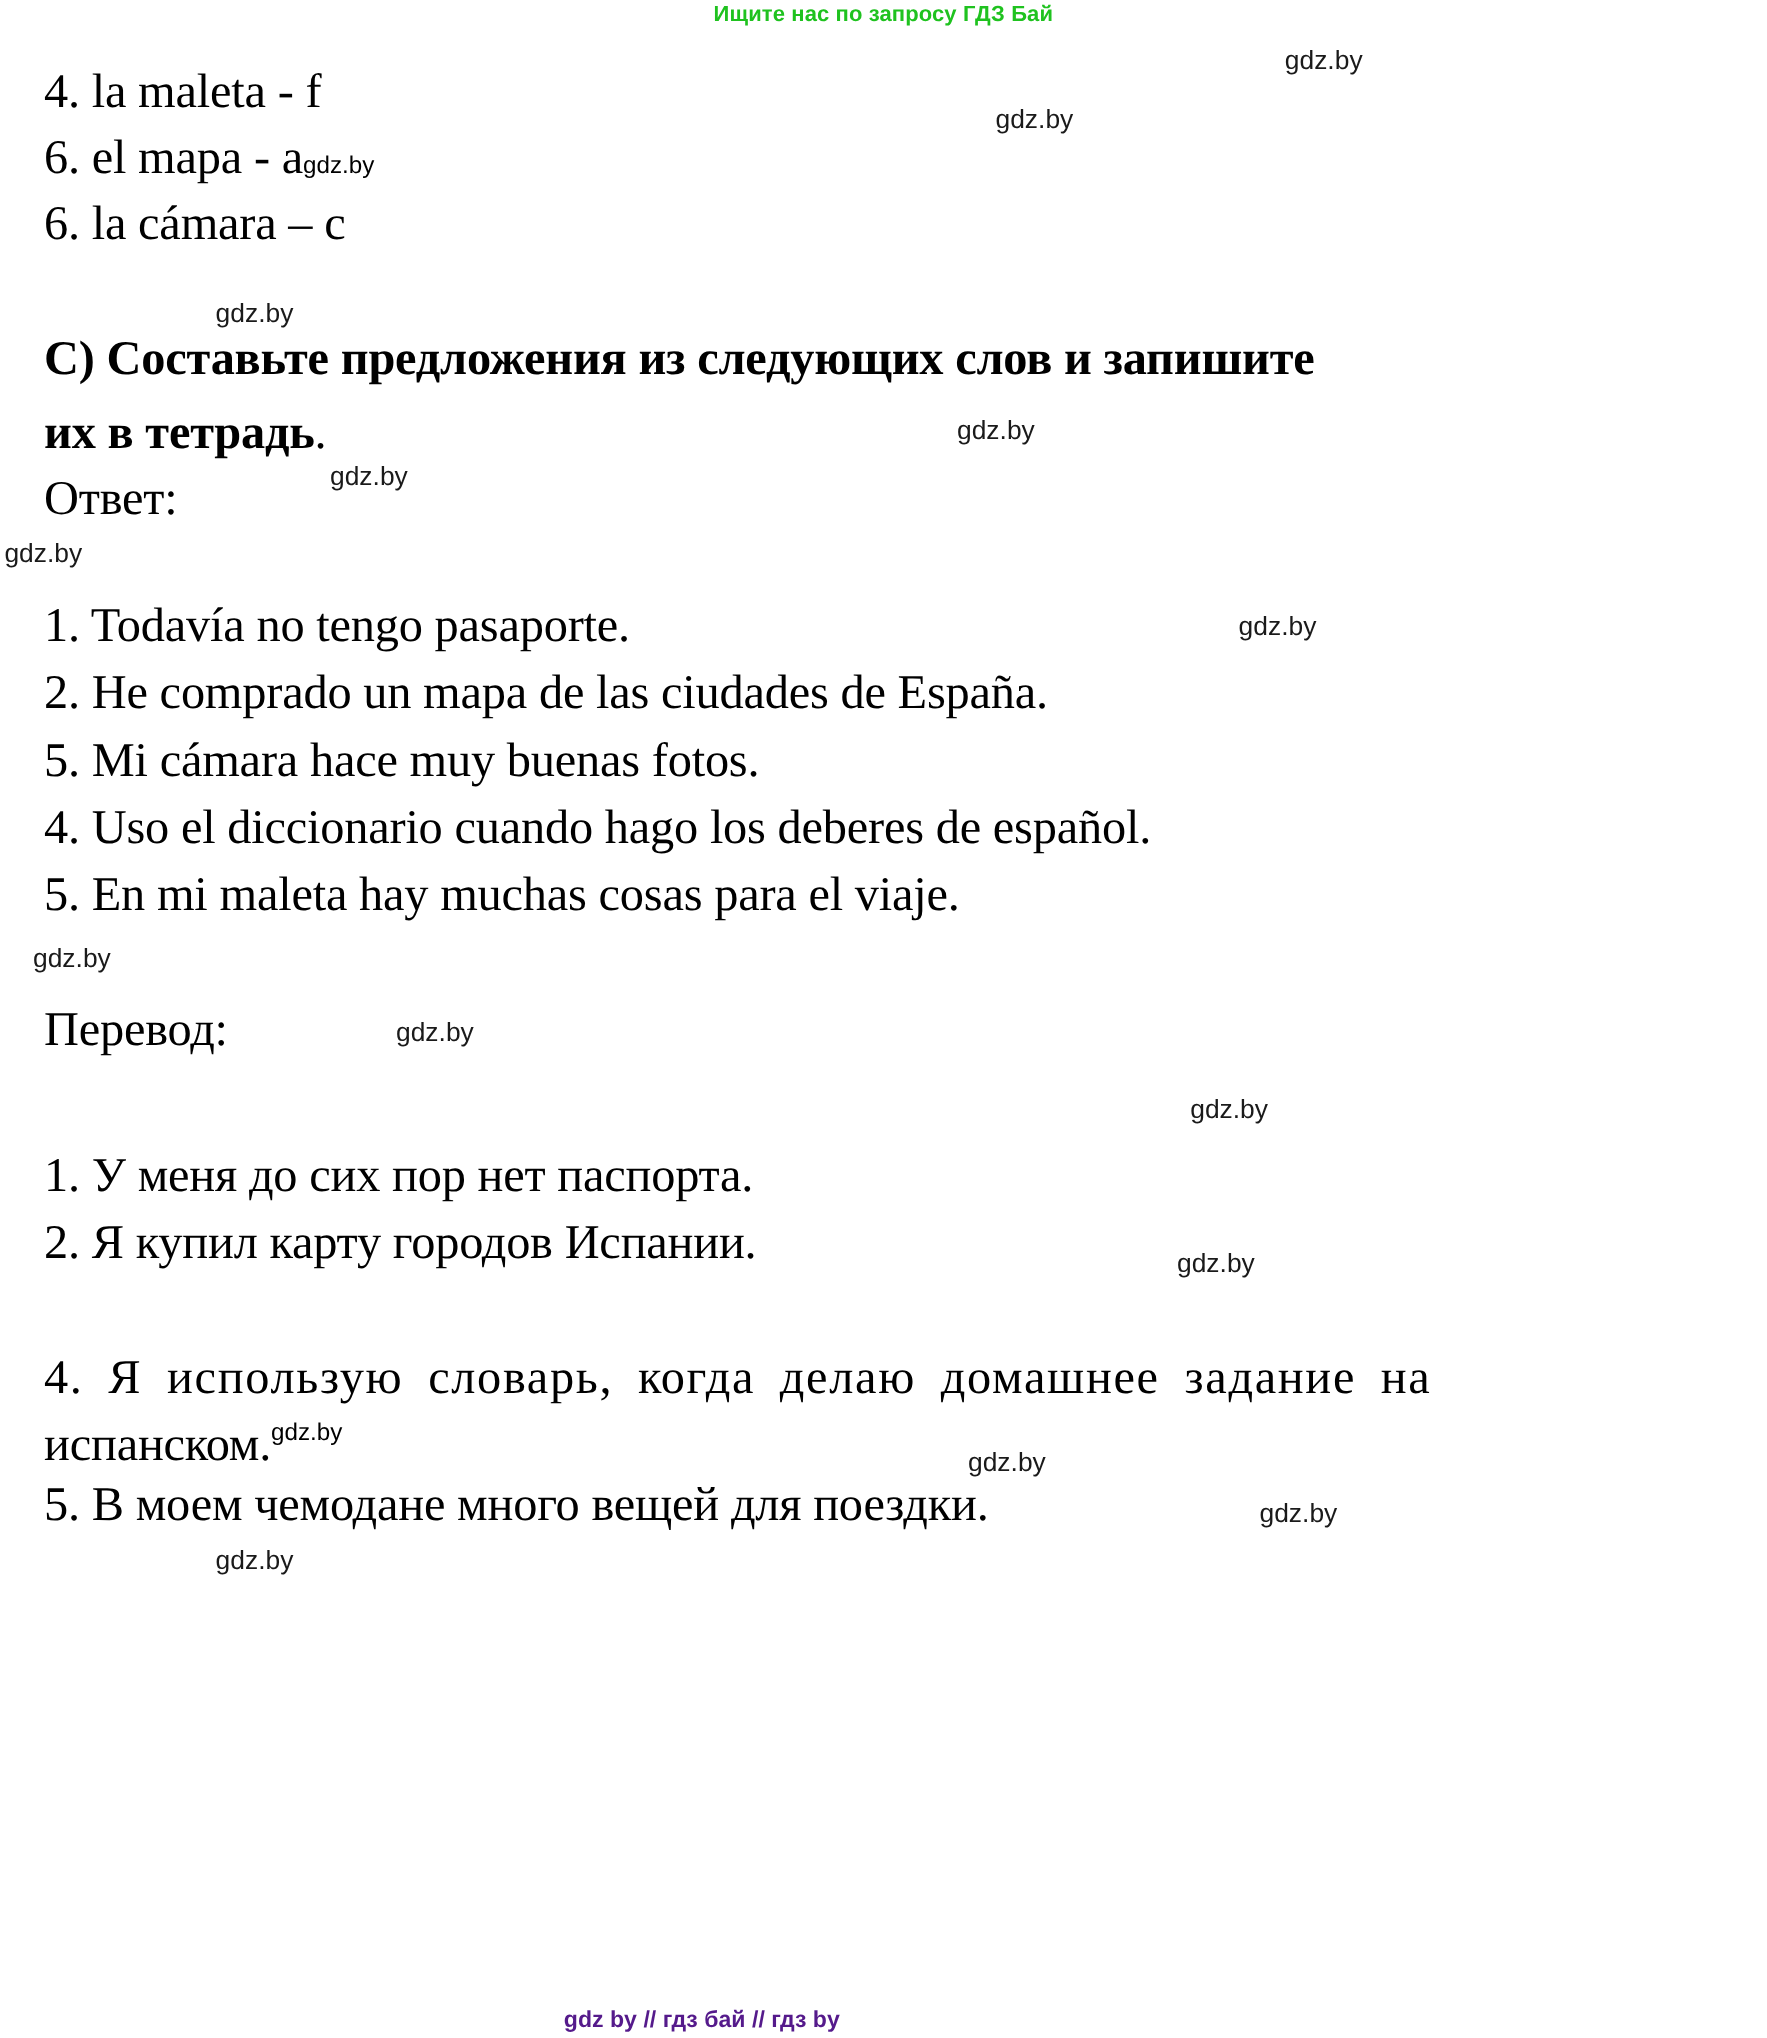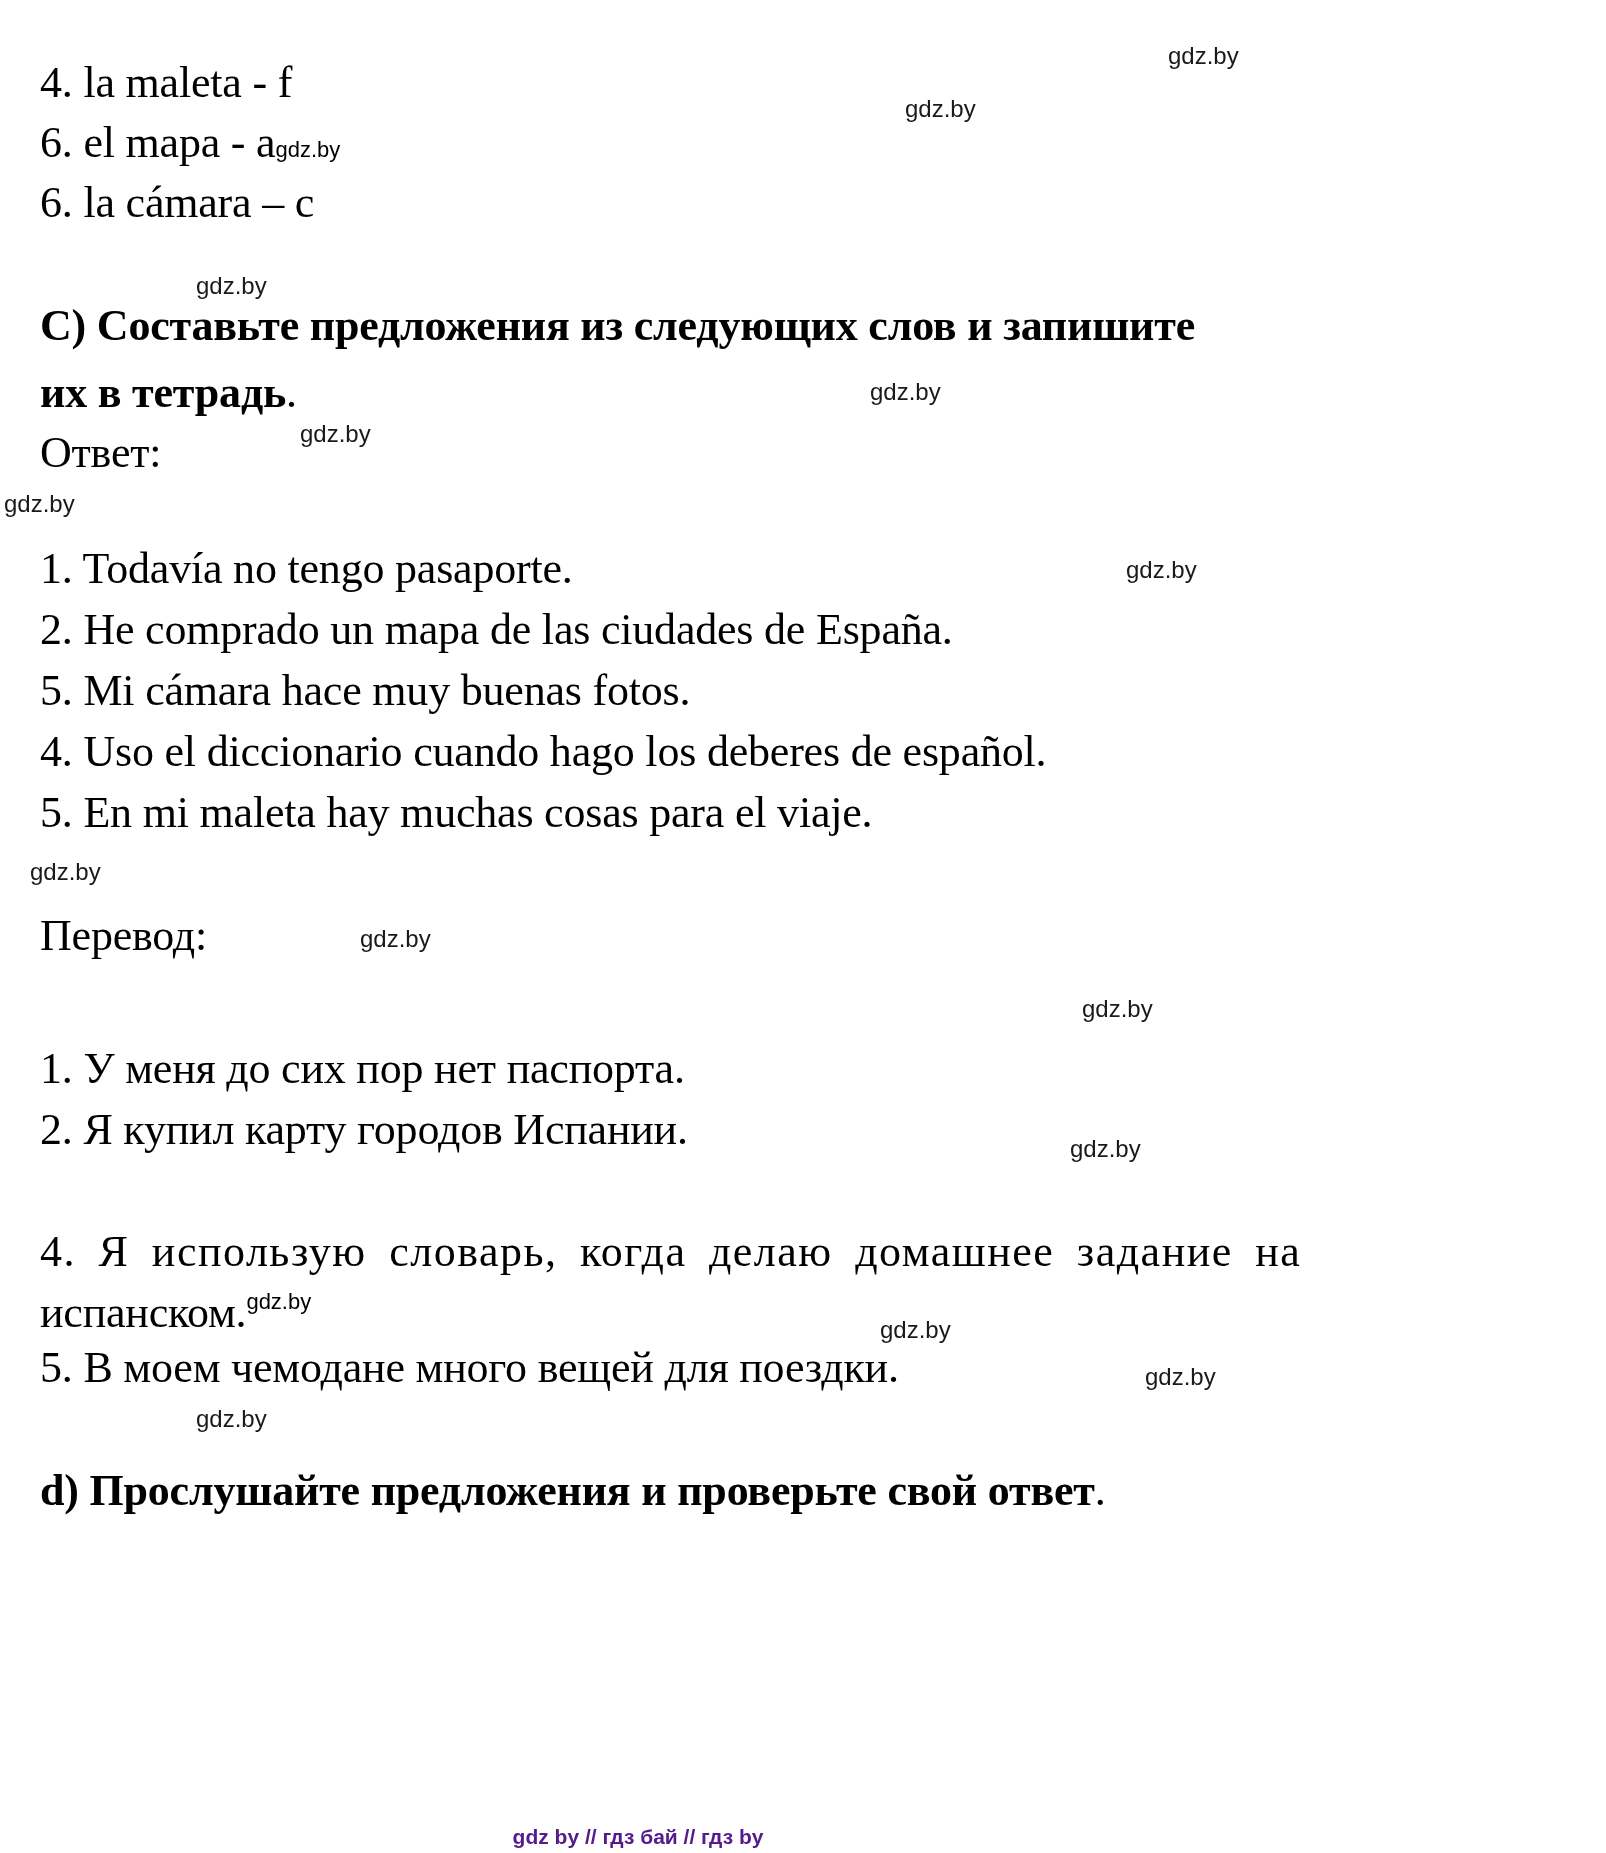--- a/index.html
+++ b/index.html
@@ -80,20 +80,21 @@
     font-size: 22px;
     vertical-align: baseline;
     letter-spacing: 0;
   }
 </style>
 </head>
 <body>
 
 <div class="page">
 
+  <div class="promo-banner">Ищите нас по запросу ГДЗ Бай</div>
 
   <div class="wm" style="left:1168px; top:42px;">gdz.by</div>
   <div class="wm" style="left:905px; top:95px;">gdz.by</div>
 
   <div class="line" style="left:40px; top:60px;">4. la maleta - f</div>
 
   <div class="line" style="left:40px; top:120px;">
     <span>6. el mapa - a</span><span class="inline-wm">gdz.by</span>
   </div>
 
@@ -145,19 +146,16 @@
     <span>испанском.</span><span class="inline-wm" style="position:relative; top:-18px;">gdz.by</span>
   </div>
 
   <div class="wm" style="left:880px; top:1316px;">gdz.by</div>
 
   <div class="line" style="left:40px; top:1345px;">5. В моем чемодане много вещей для поездки.</div>
   <div class="wm" style="left:1145px; top:1363px;">gdz.by</div>
 
   <div class="wm" style="left:196px; top:1405px;">gdz.by</div>
 
-  <div class="line" style="left:40px; top:1468px;">
-    <span style="font-weight:bold;">d) Прослушайте предложения и проверьте свой ответ</span><span>.</span>
-  </div>
 
   <div class="footer-banner">gdz by  //  гдз бай  //  гдз by</div>
 
 </div>
 
 </body></html>

